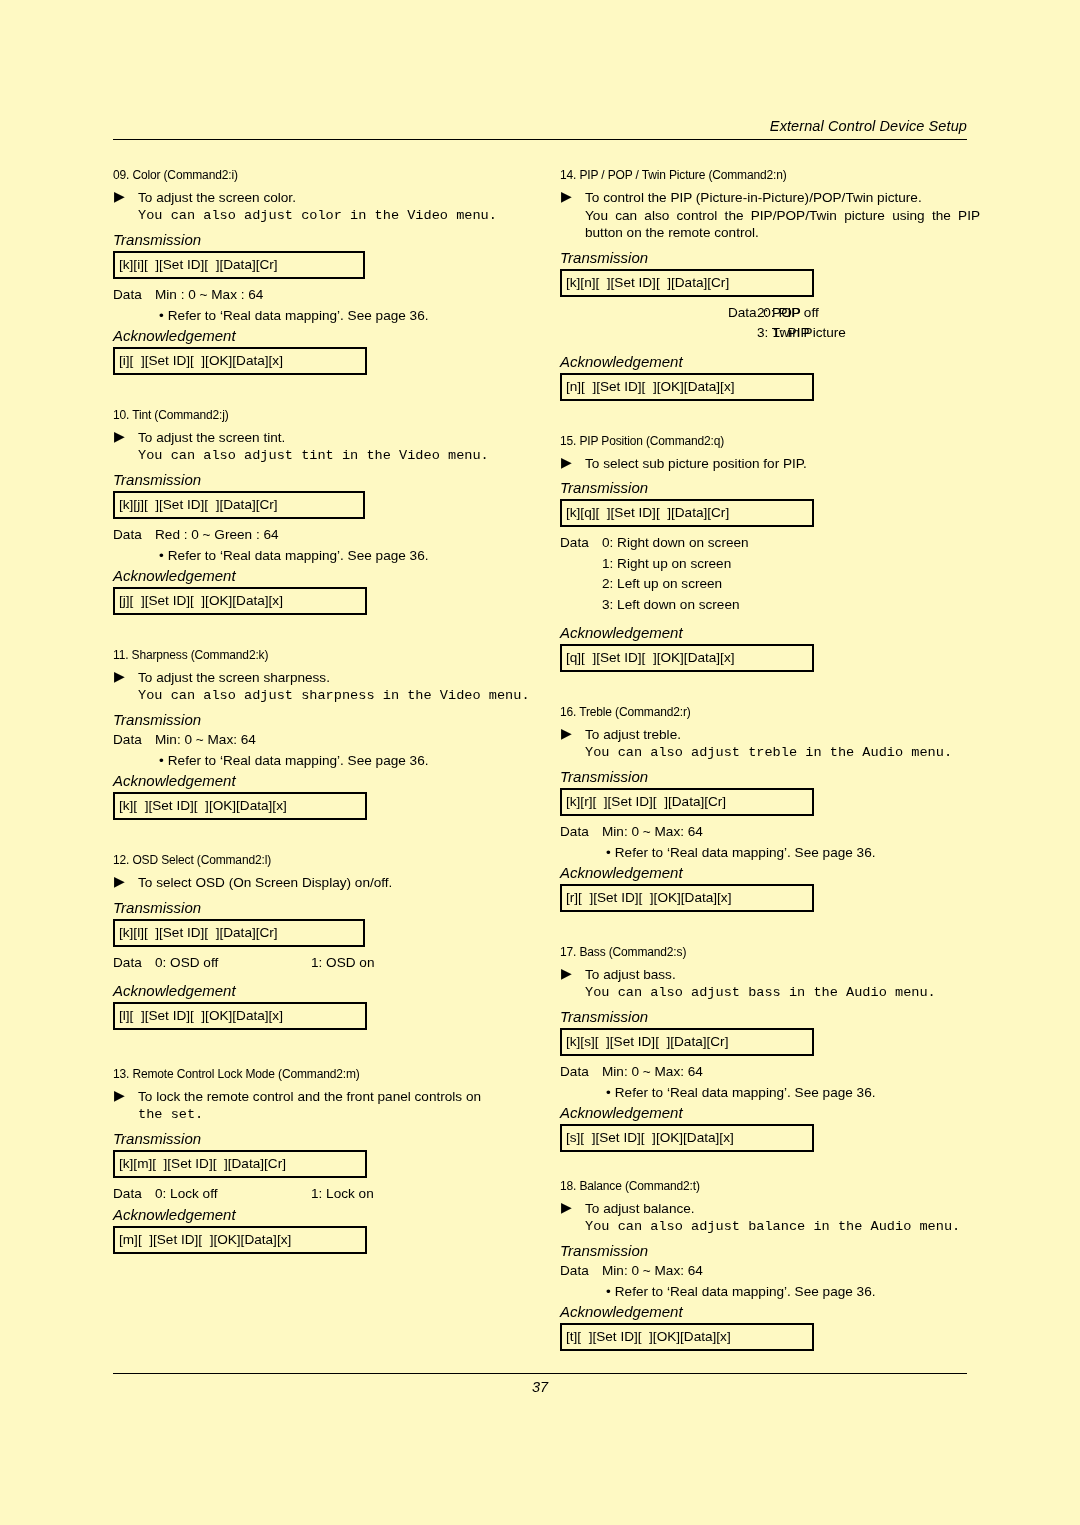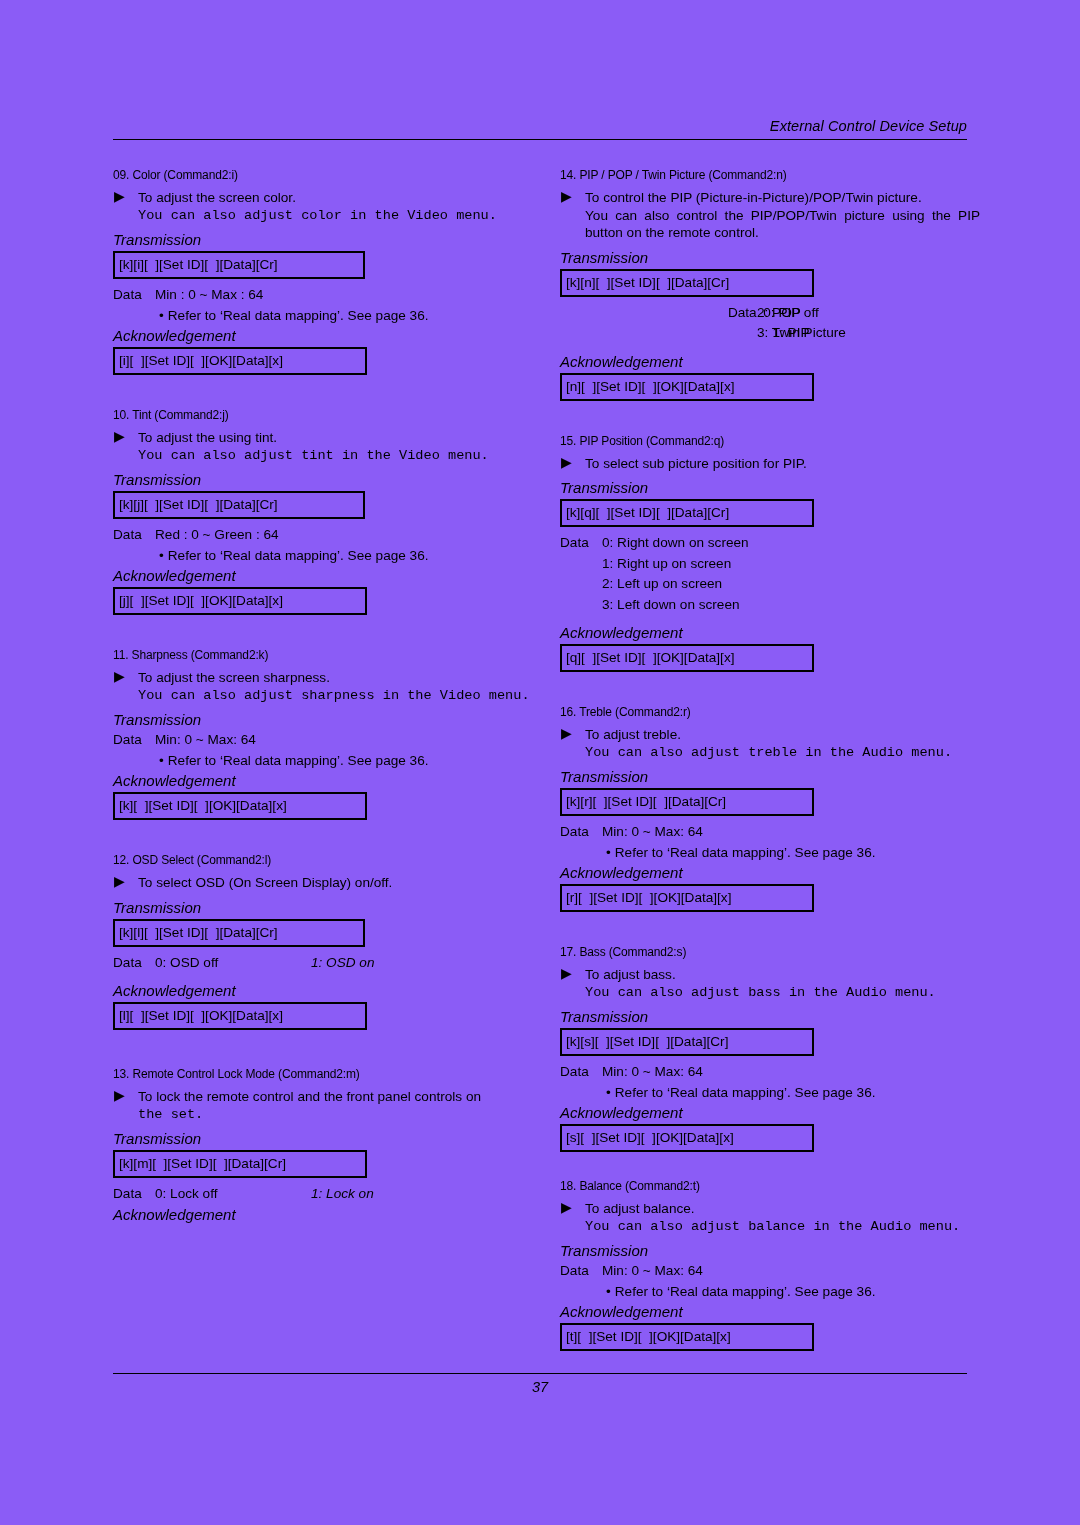--- a/index.html
+++ b/index.html
@@ -4,21 +4,21 @@
 <style>
   html, body {
     margin: 0;
     padding: 0;
     background: #ffffff;
   }
   .page {
     position: relative;
     width: 1080px;
     height: 1525px;
-    background: #8b5cf6;
+    background: #fef9c3;
     font-family: "Liberation Sans", sans-serif;
     color: #000000;
     overflow: hidden;
   }
 
   
   .header {
     position: absolute;
     left: 113px;
     top: 118px;
@@ -122,21 +122,20 @@
   }
   .data-row .d-key {
     display: inline-block;
     width: 42px;
   }
   .data-row .d-val { display: inline-block; }
   .data-row .d-val2 {
     position: absolute;
     left: 198px;
     top: 0;
-    font-style: italic;
   }
   .data-row .d-val2-r {
     position: absolute;
     left: 197px;
     top: 0;
   }
   .data-sub {
     font-size: 13.6px;
     line-height: 17.5px;
     padding-left: 42px;
@@ -191,21 +190,21 @@
       <div class="label">Acknowledgement</div>
       <div class="cmdbox cmdbox-w2">[i][  ][Set ID][  ][OK][Data][x]</div>
     </div>
 
     <div class="sp-26"></div>
 
     <div class="section">
       <div class="sec-title">10. Tint (Command2:j)</div>
       <div class="desc">
         <span class="tri">▶</span>
-        <span>To adjust the using tint.</span>
+        <span>To adjust the screen tint.</span>
         <span class="desc-line2">You can also adjust tint in the Video menu.</span>
       </div>
       <div class="label">Transmission</div>
       <div class="cmdbox cmdbox-w1">[k][j][  ][Set ID][  ][Data][Cr]</div>
       <div class="data-row">
         <span class="d-key">Data</span><span class="d-val">Red : 0 ~ Green : 64</span>
       </div>
       <div class="refer">
         <span class="bul">•</span><span>Refer to ‘Real data mapping’. See page 36.</span>
       </div>
@@ -259,20 +258,21 @@
         <span class="tri">▶</span>
         <span>To lock the remote control and the front panel controls on</span>
         <span class="desc-line2">the set.</span>
       </div>
       <div class="label">Transmission</div>
       <div class="cmdbox cmdbox-w2">[k][m][  ][Set ID][  ][Data][Cr]</div>
       <div class="data-row">
         <span class="d-key">Data</span><span class="d-val">0: Lock off</span><span class="d-val2">1: Lock on</span>
       </div>
       <div class="label">Acknowledgement</div>
+      <div class="cmdbox cmdbox-w2">[m][  ][Set ID][  ][OK][Data][x]</div>
     </div>
 
   </div>
 
   <div class="col col-right">
 
     <div class="section">
       <div class="sec-title">14. PIP / POP / Twin Picture (Command2:n)</div>
       <div class="desc justify">
         <span class="tri">▶</span>

